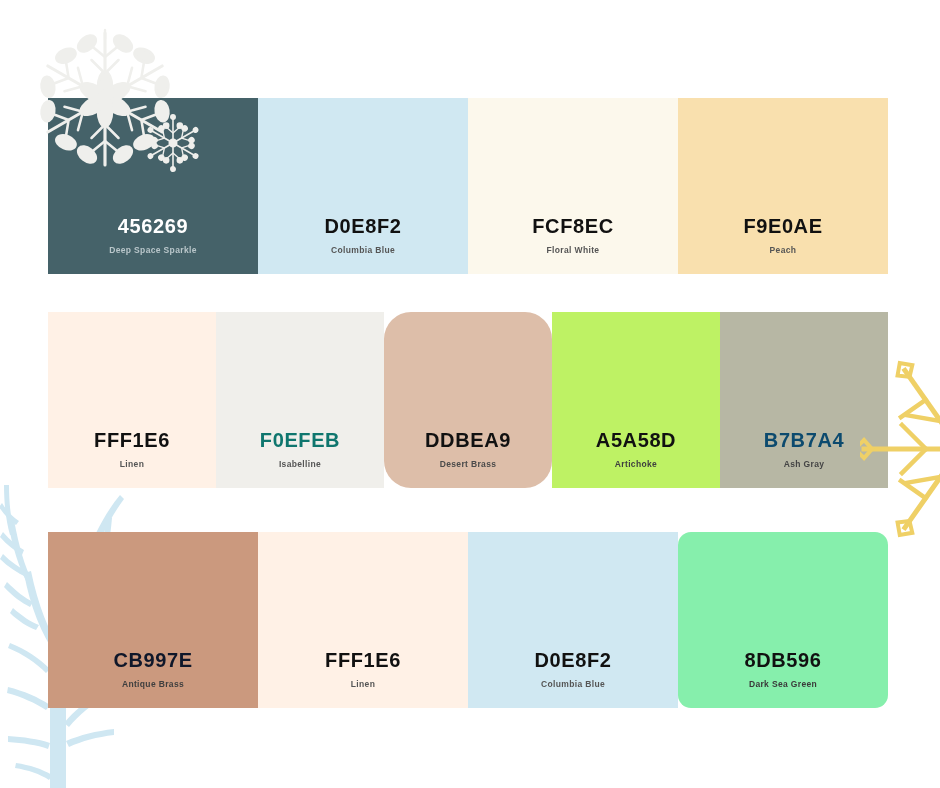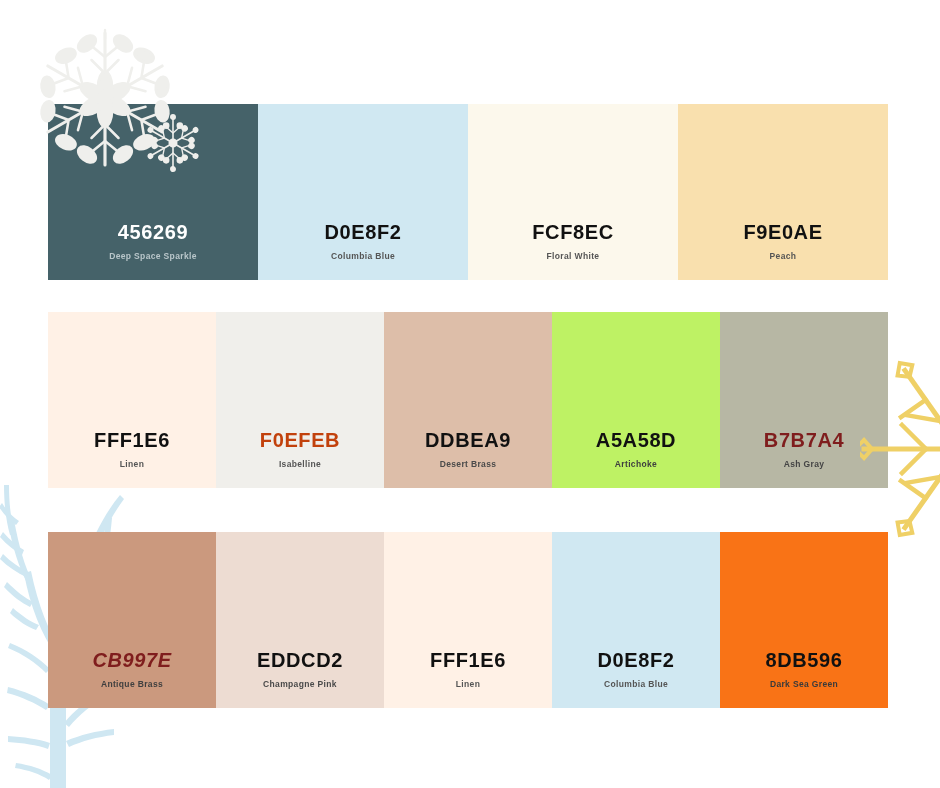--- a/index.html
+++ b/index.html
@@ -31,21 +31,21 @@
 
   
   .row {
     position: absolute;
     left: 48px;
     width: 840px;
     height: 176px;
     display: flex;
     z-index: 3;
   }
-  #row-0 { top: 104px; }
+  #row-0 { top: 98px; }
   #row-1 { top: 312px; }
   #row-2 { top: 532px; }
 
   .swatch {
     flex: 1 1 0;
     position: relative;
     display: flex;
     flex-direction: column;
     align-items: center;
     justify-content: flex-end;
@@ -121,54 +121,50 @@
         <div class="hex" style="color: rgb(17, 17, 17);">F9E0AE</div>
         <div class="name" style="color: rgb(85, 85, 85);">Peach</div>
       </div>
     </div>
   <div class="row" id="row-1">
       <div class="swatch" style="background: rgb(255, 241, 230);">
         <div class="hex" style="color: rgb(17, 17, 17);">FFF1E6</div>
         <div class="name" style="color: rgb(85, 85, 85);">Linen</div>
       </div>
       <div class="swatch" style="background: rgb(240, 239, 235);">
-        <div class="hex" style="color: #c2410c; text-align: center;">F0EFEB</div>
+        <div class="hex" style="color: #0f766e; text-align: center;">F0EFEB</div>
         <div class="name" style="color: rgb(85, 85, 85);">Isabelline</div>
       </div>
-      <div class="swatch" style="background: rgb(221, 190, 169);">
+      <div class="swatch" style="background: rgb(221, 190, 169); border-radius: 27px;">
         <div class="hex" style="color: rgb(17, 17, 17);">DDBEA9</div>
         <div class="name" style="color: rgb(74, 74, 74);">Desert Brass</div>
       </div>
       <div class="swatch" style="background: #bef264;">
         <div class="hex" style="color: rgb(17, 17, 17);">A5A58D</div>
         <div class="name" style="color: rgb(63, 63, 63);">Artichoke</div>
       </div>
       <div class="swatch" style="background: rgb(183, 183, 164);">
-        <div class="hex" style="color: #7f1d1d; text-align: center;">B7B7A4</div>
+        <div class="hex" style="color: #0c4a6e; text-align: center;">B7B7A4</div>
         <div class="name" style="color: rgb(69, 69, 69);">Ash Gray</div>
       </div>
     </div>
   <div class="row" id="row-2">
       <div class="swatch" style="background: rgb(203, 153, 126);">
-        <div class="hex" style="color: #7f1d1d; font-style: italic;">CB997E</div>
+        <div class="hex" style="color: #0f172a;">CB997E</div>
         <div class="name" style="color: rgb(63, 63, 63);">Antique Brass</div>
-      </div>
-      <div class="swatch" style="background: rgb(237, 220, 210);">
-        <div class="hex" style="color: rgb(17, 17, 17);">EDDCD2</div>
-        <div class="name" style="color: rgb(74, 74, 74);">Champagne Pink</div>
       </div>
       <div class="swatch" style="background: rgb(255, 241, 230);">
         <div class="hex" style="color: rgb(17, 17, 17);">FFF1E6</div>
         <div class="name" style="color: rgb(85, 85, 85);">Linen</div>
       </div>
       <div class="swatch" style="background: rgb(208, 232, 242);">
         <div class="hex" style="color: rgb(17, 17, 17);">D0E8F2</div>
         <div class="name" style="color: rgb(85, 85, 85);">Columbia Blue</div>
       </div>
-      <div class="swatch" style="background: #f97316;">
+      <div class="swatch" style="background: #86efac; border-radius: 13px;">
         <div class="hex" style="color: rgb(17, 17, 17);">8DB596</div>
         <div class="name" style="color: rgb(58, 58, 58);">Dark Sea Green</div>
       </div>
     </div>
 
   <svg class="deco" id="snow-big" viewBox="0 0 100 100">
     <g stroke="#EFEFEC" fill="#EFEFEC" stroke-width="2.1" stroke-linecap="round">
       <g id="arm-group">
 
         <g transform="translate(50,50)">

